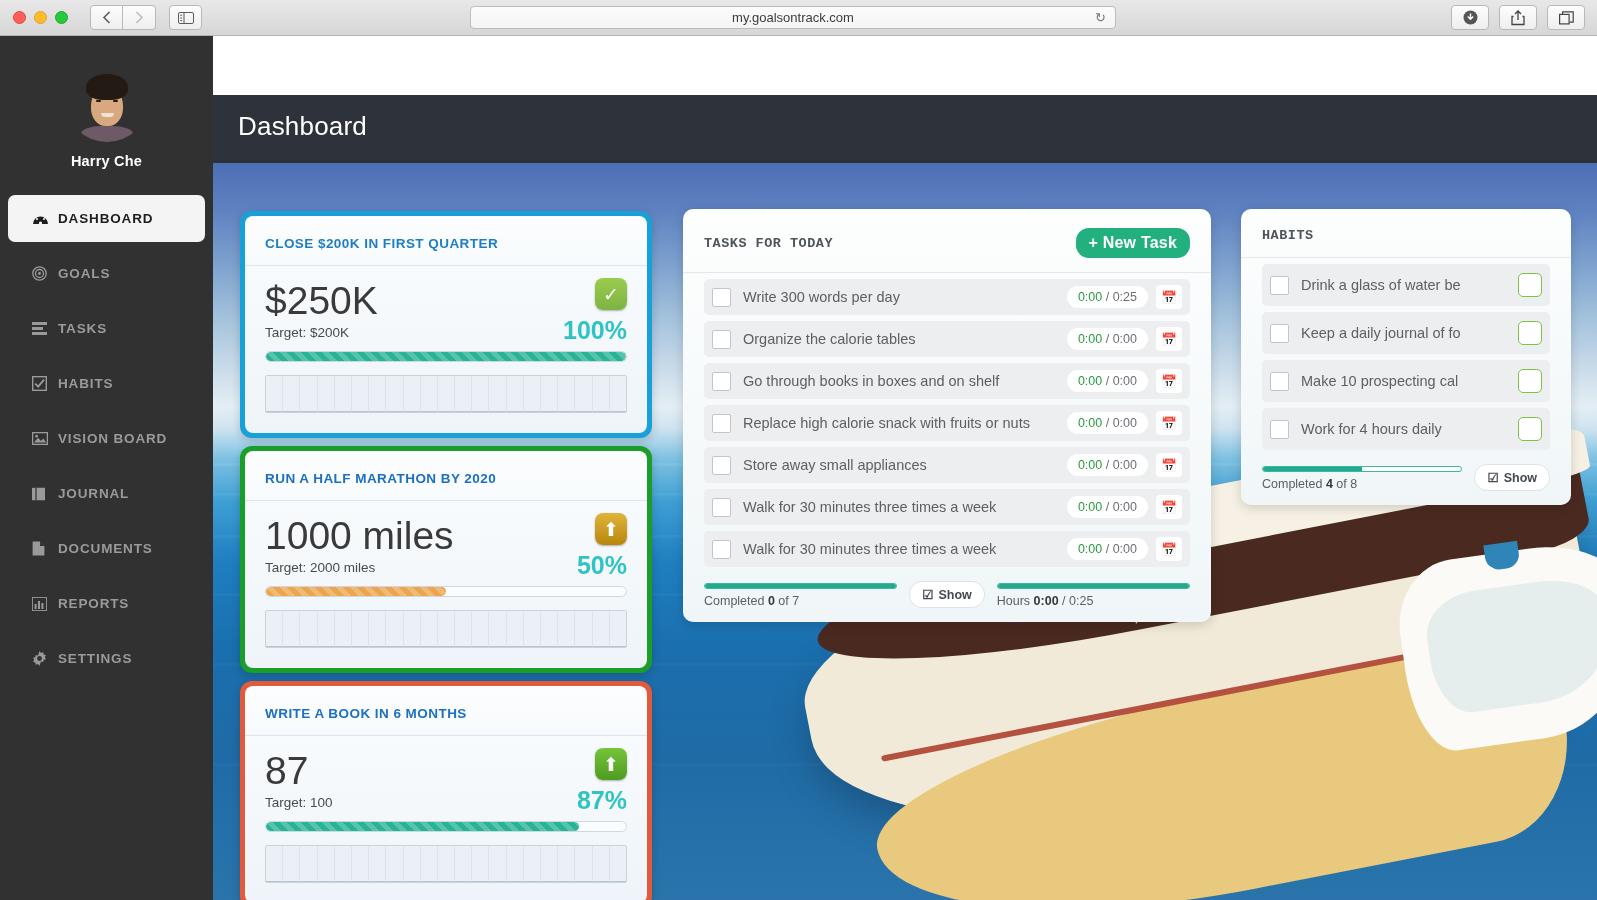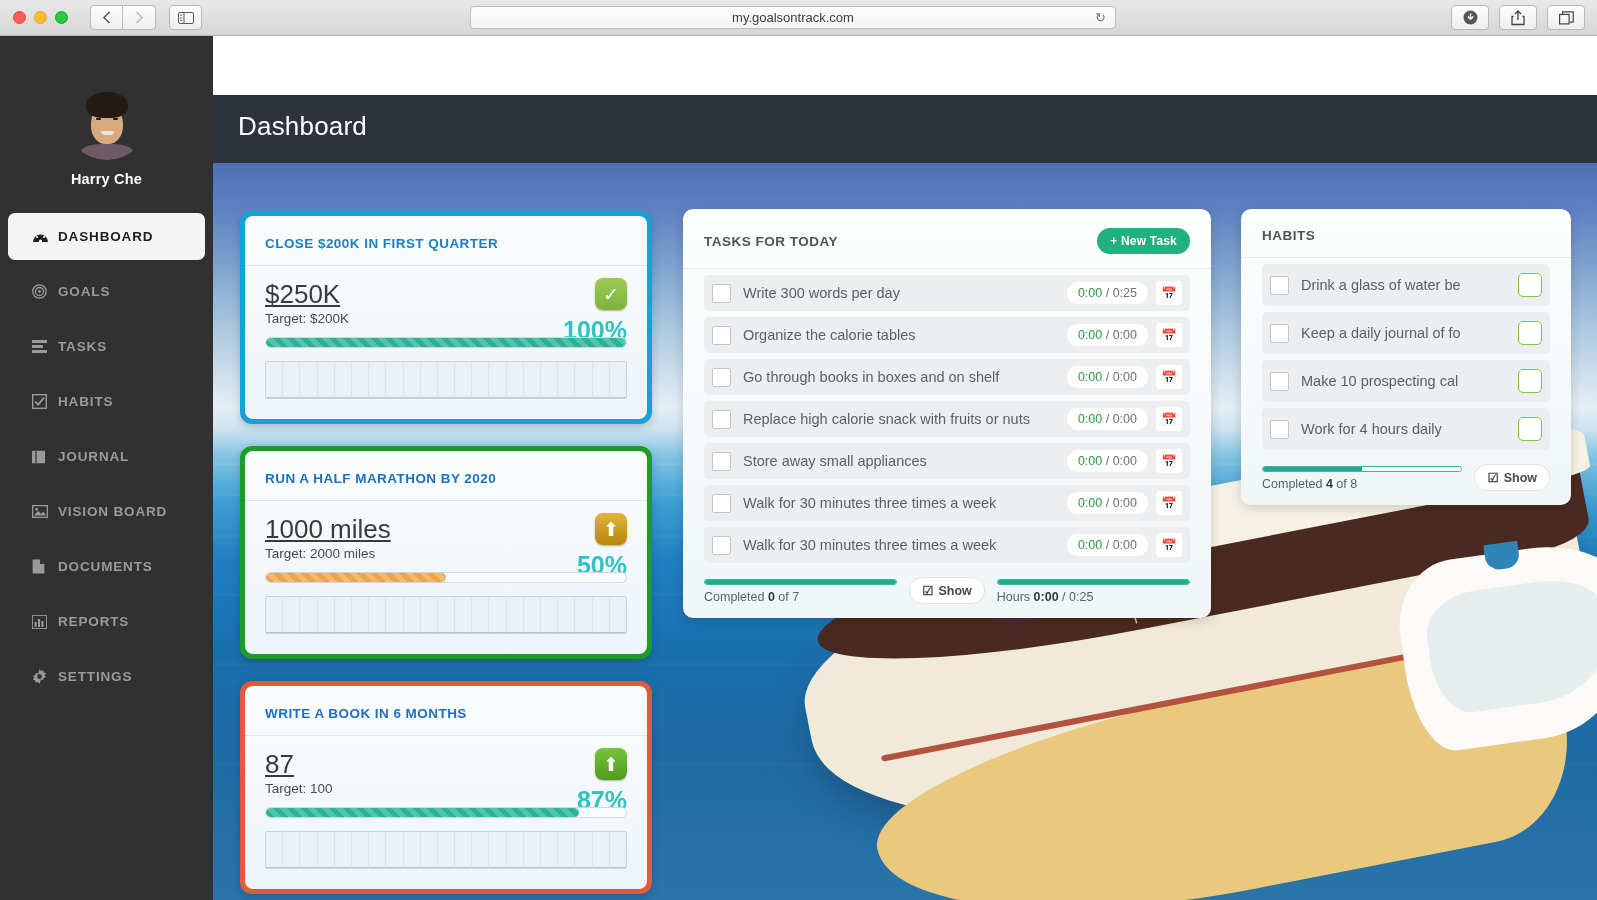--- a/index.html
+++ b/index.html
@@ -55,21 +55,21 @@
   }
 
   
   .page { position: absolute; top: 36px; left: 0; width: 1597px; height: 864px; }
 
   
   .sidebar {
     position: absolute; left: 0; top: 0; width: 213px; height: 864px;
     background: #313131;
   }
-  .avatar-wrap { padding-top: 22px; text-align: center; margin-top: 18px; }
+  .avatar-wrap { padding-top: 22px; text-align: center; }
   .avatar {
     width: 84px; height: 84px; border-radius: 50%; margin: 0 auto;
     background:
       radial-gradient(ellipse 34px 26px at 50% 36%, #3a2a20 0%, #2d2018 58%, rgba(45,32,24,0) 62%),
       radial-gradient(ellipse 20px 24px at 50% 56%, #d4a храм 0%, #c79a74 100%),
       linear-gradient(#8fb6d8 0%, #a9c6de 42%, #8f9b84 62%, #6e7a5e 100%);
     position: relative; overflow: hidden;
   }
   .avatar .face {
     position: absolute; left: 26px; top: 28px; width: 32px; height: 40px;
@@ -217,21 +217,21 @@
   }
   .goal-inner {
     background: linear-gradient(#fbfdfe, #eef4f9);
     border-radius: 8px; overflow: hidden;
   }
   .goal-title {
     font-size: 13.5px; font-weight: bold; letter-spacing: .45px;
     padding: 20px 20px 14px 20px; border-bottom: 1px solid #dde6ee;
   }
   .goal-body { padding: 14px 20px 20px 20px; position: relative; }
-  .goal-value { font-size: 26px; color: #3a3a3a; font-weight: normal; line-height: 1.08; text-decoration: underline; }
+  .goal-value { font-size: 39px; color: #3a3a3a; font-weight: normal; line-height: 1.08; }
   .goal-target { font-size: 13.5px; color: #4a4a4a; margin-top: 3px; }
   .goal-badge {
     position: absolute; right: 20px; top: 12px; width: 32px; height: 32px;
     border-radius: 8px; display: flex; align-items: center; justify-content: center;
     color: #fff; font-size: 19px; box-shadow: 0 1px 2px rgba(0,0,0,.3);
   }
   .goal-pct {
     position: absolute; right: 20px; top: 50px; font-size: 25px;
     font-weight: bold; color: #2fc3c3;
   }
@@ -259,23 +259,23 @@
   
   .panel {
     position: absolute; border-radius: 10px;
     background: linear-gradient(#fdfefe, #f0f6f8);
     box-shadow: 0 3px 12px rgba(0,0,0,.16);
   }
   .panel-head {
     display: flex; align-items: center; justify-content: space-between;
     padding: 19px 21px 14px 21px; border-bottom: 1px solid #e2e8ee;
   }
-  .panel-title { font-size: 13.5px; font-weight: bold; color: #4e545c; letter-spacing: .5px; }
+  .panel-title { font-size: 13.5px; font-weight: bold; color: #4e545c; letter-spacing: .5px; font-family: Liberation Mono, monospace; }
   .new-task-btn {
-    background: #22b07e; color: #fff; font-size: 12px; font-weight: bold;
+    background: #22b07e; color: #fff; font-size: 16px; font-weight: bold;
     padding: 6px 13px; border-radius: 13px; letter-spacing: .2px;
   }
 
   .row {
     display: flex; align-items: center; height: 36px; margin: 6px 21px;
     background: #eceef0; border-radius: 5px; padding: 0 8px;
   }
   .cb {
     width: 19px; height: 19px; background: #fff; border: 1px solid #c2c6ca;
     border-radius: 2px; flex: none;
@@ -425,36 +425,36 @@
         <span class="ni">
             <svg width="15" height="15" viewBox="0 0 15 15">
               <rect x="0.7" y="0.7" width="13.6" height="13.6" stroke="currentColor" fill="none" stroke-width="1.4"></rect>
               <path d="M3.2 7.6 L6.2 10.6 L12 3.6" stroke="currentColor" stroke-width="1.8" fill="none"></path>
             </svg>
           </span>
         <span>HABITS</span>
       </div>
       <div class="nav-item">
         <span class="ni">
-            <svg width="15" height="14" viewBox="0 0 15 14">
-              <path d="M2 0.8 H13 V13.2 H2 A1.6 1.6 0 0 1 2 0.8 Z" fill="currentColor"></path>
-              <rect x="3.4" y="0.8" width="1.2" height="12.4" fill="#313131"></rect>
-            </svg>
-          </span>
-        <span>JOURNAL</span>
-      </div>
-      <div class="nav-item">
-        <span class="ni">
             <svg width="16" height="13" viewBox="0 0 16 13">
               <rect x="0.6" y="0.6" width="14.8" height="11.8" stroke="currentColor" fill="none" stroke-width="1.4"></rect>
               <circle cx="4.6" cy="4.2" r="1.4" fill="currentColor"></circle>
               <path d="M2 10.6 L6 5.8 L9 9 L11.4 6.6 L14 10.6 Z" fill="currentColor"></path>
             </svg>
           </span>
         <span>VISION BOARD</span>
+      </div>
+      <div class="nav-item">
+        <span class="ni">
+            <svg width="15" height="14" viewBox="0 0 15 14">
+              <path d="M2 0.8 H13 V13.2 H2 A1.6 1.6 0 0 1 2 0.8 Z" fill="currentColor"></path>
+              <rect x="3.4" y="0.8" width="1.2" height="12.4" fill="#313131"></rect>
+            </svg>
+          </span>
+        <span>JOURNAL</span>
       </div>
       <div class="nav-item">
         <span class="ni">
             <svg width="13" height="15" viewBox="0 0 13 15">
               <path d="M0.6 0.6 H8 L12.4 5 V14.4 H0.6 Z" fill="currentColor"></path>
               <path d="M8 0.6 V5 H12.4" fill="#313131"></path>
             </svg>
           </span>
         <span>DOCUMENTS</span>
       </div>

